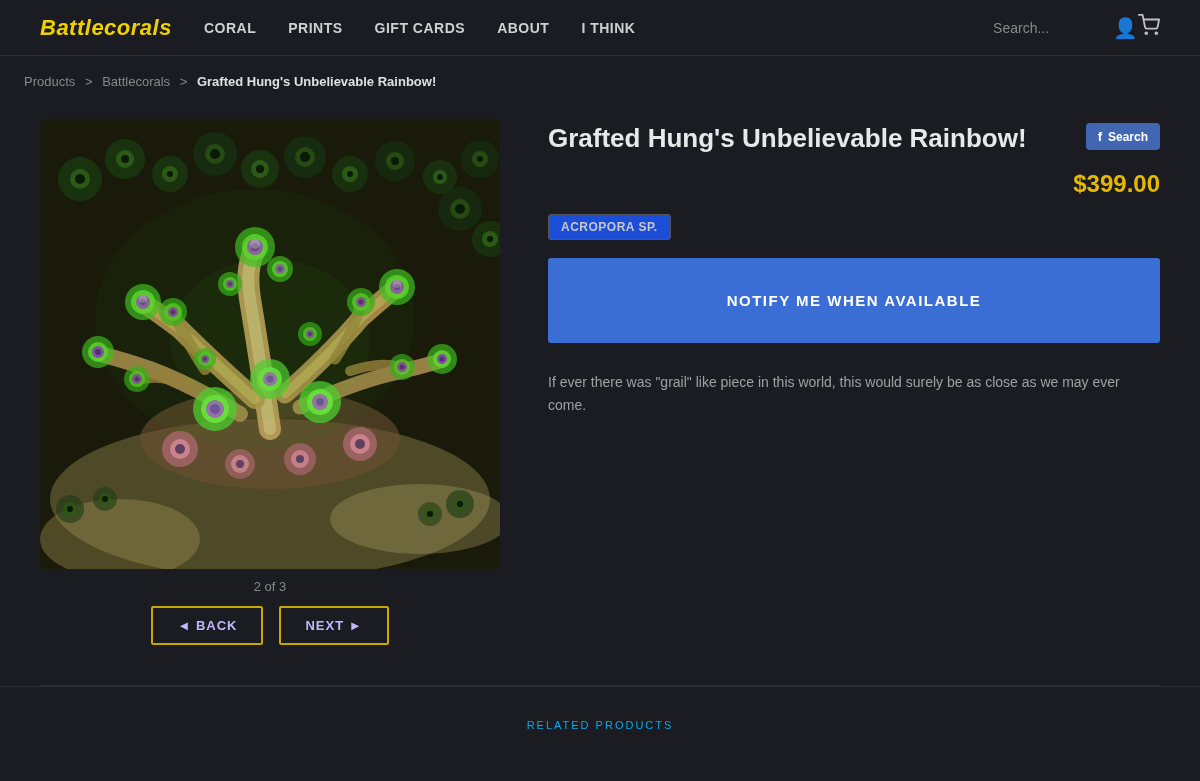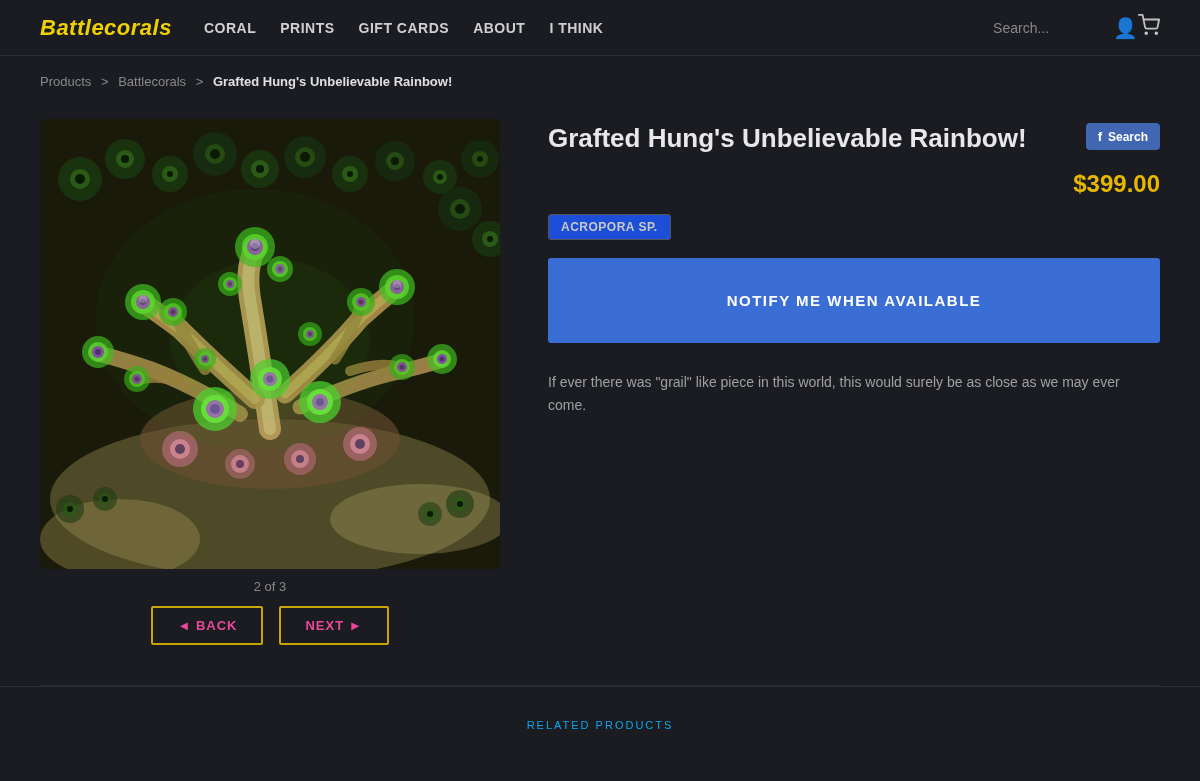--- a/index.html
+++ b/index.html
@@ -33,21 +33,21 @@
       font-size: 22px;
       font-weight: bold;
       color: #f0d000;
       letter-spacing: 0.5px;
       font-style: italic;
       text-decoration: none;
     }
 
     .nav {
       display: flex;
-      gap: 24px;
+      gap: 32px;
       align-items: center;
     }
 
     .nav-item {
       color: #d0d0d0;
       font-size: 14px;
       font-weight: 600;
       letter-spacing: 0.5px;
       text-transform: uppercase;
       cursor: pointer;
@@ -71,21 +71,21 @@
     .search-box::placeholder { color: #888; }
 
     .header-icon {
       color: #c0c0c0;
       font-size: 20px;
       cursor: pointer;
     }
 
     
     .breadcrumb {
-      padding: 18px 40px 10px;
+      padding: 18px 24px 10px;
       font-size: 13px;
       color: #888;
     }
 
     .breadcrumb a { color: #888; text-decoration: none; }
     .breadcrumb .separator { margin: 0 6px; }
     .breadcrumb .current { color: #e0e0e0; font-weight: 600; }
 
     
     .main-content {
@@ -124,21 +124,21 @@
     .image-nav {
       display: flex;
       justify-content: center;
       gap: 16px;
       margin-top: 12px;
     }
 
     .nav-btn {
       background: transparent;
       border: 2px solid #c8a800;
-      color: #ec4899;
+      color: #c4b5fd;
       padding: 10px 24px;
       font-size: 13px;
       font-weight: 700;
       letter-spacing: 1px;
       cursor: pointer;
       border-radius: 2px;
     }
 
     
     .product-info {

